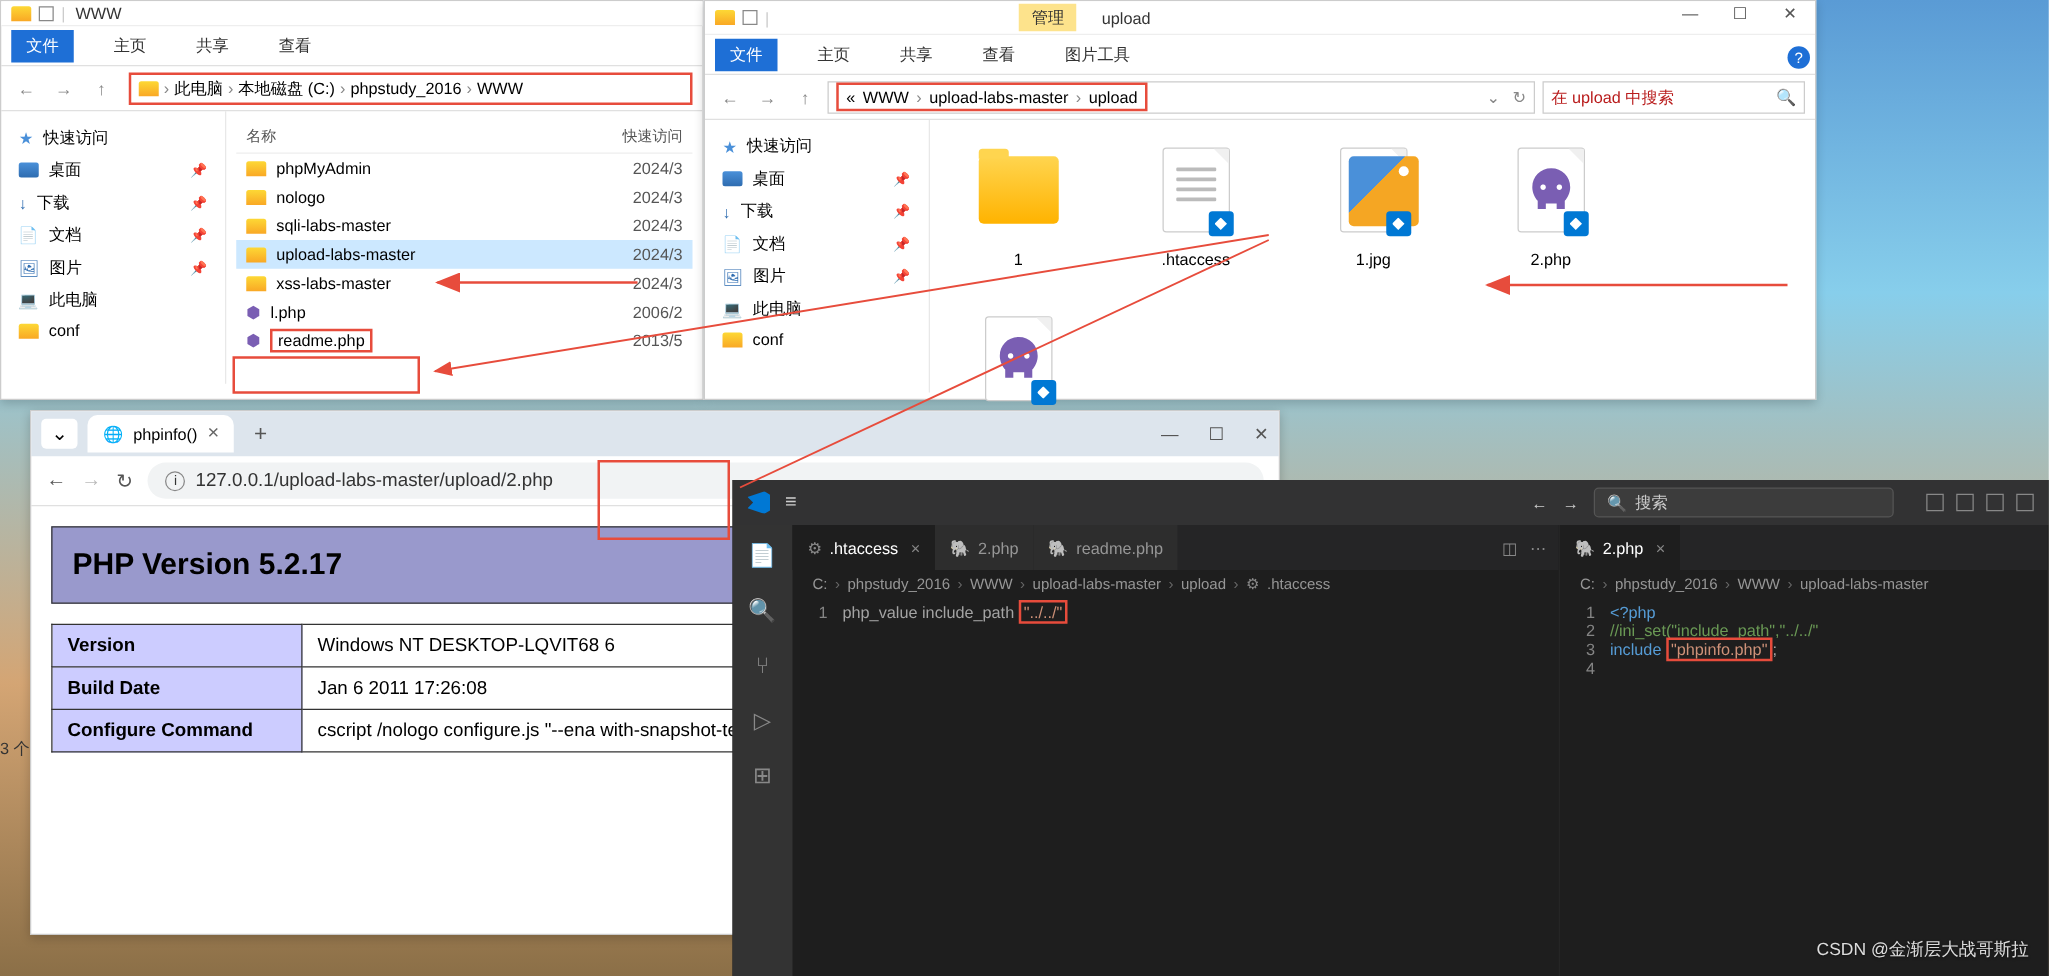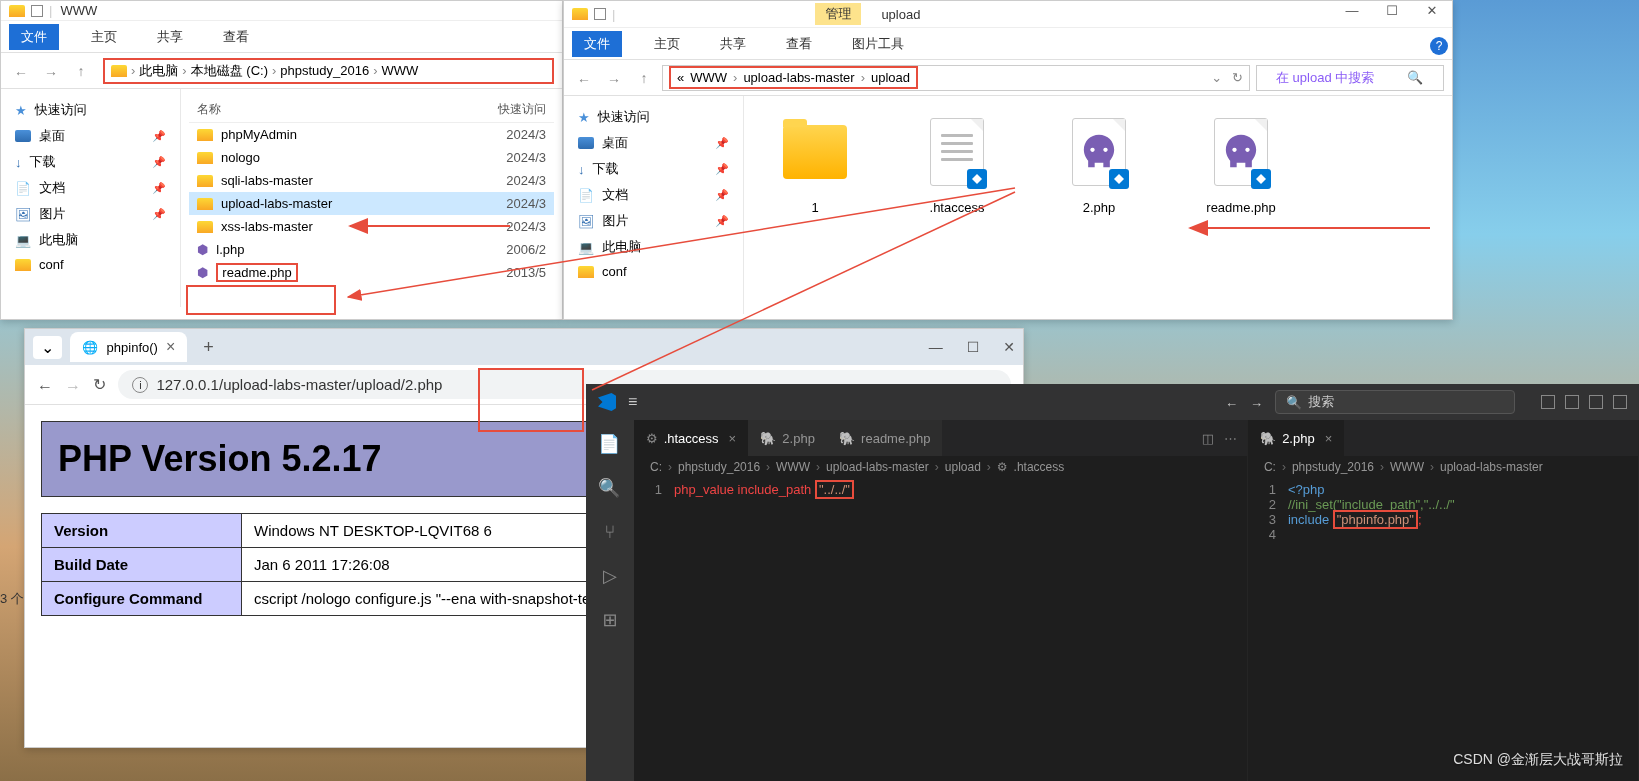--- a/index.html
+++ b/index.html
@@ -14,21 +14,21 @@
 .title-top{display:flex;align-items:center;padding:2px 8px;font-size:13px;background:#fff;border-bottom:1px solid #eee}
 .title-top .fname{margin-left:8px;color:#333}
 .winctrl{position:absolute;right:4px;top:2px;display:flex;gap:8px;font-size:13px;color:#555}
 .winctrl span{width:32px;text-align:center;cursor:pointer}
 .help-icon{position:absolute;right:4px;top:36px;width:18px;height:18px;border-radius:50%;background:#1e6fd6;color:#fff;font-size:12px;text-align:center;line-height:18px}
 .navbar{display:flex;align-items:center;height:36px;padding:0 8px;gap:6px;border-bottom:1px solid #e0e0e0}
 .nav-btn{width:24px;height:24px;display:flex;align-items:center;justify-content:center;color:#888;font-size:14px}
 .breadcrumb{display:flex;align-items:center;flex:1;border:1px solid #ccc;height:26px;padding:0 6px;font-size:13px;gap:4px}
 .breadcrumb .sep{color:#888}
 .red-box{border:2px solid #e74c3c}
-.search-box{display:flex;align-items:center;border:1px solid #ccc;height:26px;padding:0 19px;font-size:13px;color:#8b5cf6;width:188px}
+.search-box{display:flex;align-items:center;border:1px solid #ccc;height:26px;padding:0 6px;font-size:13px;color:#b91c1c;width:210px}
 .search-box .mag{margin-left:auto}
 .content-area{display:flex;height:calc(100% - 100px)}
 .sidebar{width:180px;border-right:1px solid #e8e8e8;padding:8px;font-size:13px}
 .side-item{display:flex;align-items:center;padding:4px 6px;gap:8px}
 .side-item .pin{margin-left:auto;color:#888;font-size:11px}
 .star-icon{color:#4a90d9}
 .disk-icon{width:16px;height:12px;background:linear-gradient(#4a90d9,#2e6cb0);border-radius:2px}
 .folder-icon{width:16px;height:12px;background:linear-gradient(#fdd835,#f9a825);border-radius:2px 2px 0 0}
 .file-list{flex:1;padding:8px;font-size:13px}
 .file-header{display:flex;padding:4px 8px;border-bottom:1px solid #eee;color:#555;font-size:12px}
@@ -53,21 +53,21 @@
 .tab-bar{display:flex;align-items:center;height:36px;background:#dde5ed;padding:0 8px;gap:8px}
 .tab{display:flex;align-items:center;background:#fff;border-radius:8px 8px 0 0;padding:6px 12px;font-size:13px;gap:8px}
 .tab .close{color:#666;font-size:16px}
 .new-tab{color:#555;font-size:18px;padding:0 8px}
 .b-winctrl{margin-left:auto;display:flex;gap:24px;color:#555;font-size:14px}
 .addr-bar{display:flex;align-items:center;height:40px;padding:0 12px;gap:12px;border-bottom:1px solid #e0e0e0}
 .addr-btn{color:#555;font-size:16px}
 .url-field{flex:1;display:flex;align-items:center;gap:8px;font-size:15px;color:#333;background:#f1f3f4;border-radius:20px;padding:6px 14px}
 .url-field .info{border:1px solid #888;border-radius:50%;width:16px;height:16px;display:flex;align-items:center;justify-content:center;font-size:11px}
 .php-page{padding:16px}
-.php-header{background:#9999cc;border:1px solid #333;padding:16px;font-size:36px;font-weight:bold;color:#000;margin-bottom:16px}
+.php-header{background:#9999cc;border:1px solid #333;padding:16px;font-size:24px;font-weight:bold;color:#000;margin-bottom:16px}
 .php-table{border-collapse:collapse;width:100%;font-size:15px}
 .php-table td{border:1px solid #333;padding:8px 12px}
 .php-table td:first-child{background:#ccccff;font-weight:bold;width:200px}
 .count-text{position:absolute;left:0;top:590px;font-size:13px;color:#333}
 .vscode{position:absolute;left:586px;top:384px;width:1053px;height:397px;background:#1e1e1e;color:#ccc;font-family:Consolas,monospace;font-size:13px}
 .vsc-title{display:flex;align-items:center;height:36px;padding:0 12px;gap:12px;background:#323233}
 .vsc-logo{width:18px;height:18px;background:#0078d4;clip-path:polygon(75% 0,100% 15%,100% 85%,75% 100%,0 75%,25% 50%,0 25%)}
 .vsc-menu{color:#ccc;font-size:16px}
 .vsc-nav{margin-left:auto;display:flex;gap:12px;color:#ccc;align-items:center}
 .vsc-search{background:#3c3c3c;border:1px solid #555;border-radius:4px;padding:2px 10px;min-width:240px;font-size:13px;display:flex;align-items:center;gap:6px}
@@ -87,21 +87,21 @@
 .vsc-tab .x{color:#888;margin-left:4px}
 .vsc-tab-extras{margin-left:auto;display:flex;gap:10px;padding:0 10px;color:#888;align-items:center}
 .vsc-crumb{padding:4px 16px;font-size:12px;color:#969696;display:flex;gap:6px;flex-wrap:wrap}
 .vsc-crumb .csep{color:#666}
 .vsc-code{display:flex;padding:4px 0}
 .vsc-gutter{width:40px;text-align:right;padding-right:12px;color:#858585}
 .vsc-line{white-space:pre}
 .tk-kw{color:#569cd6}
 .tk-str{color:#ce9178}
 .tk-cm{color:#6a9955}
-.tk-txt{color:#ef4444}
+.tk-txt{color:#a3a3a3}
 .arrow-svg{position:absolute;pointer-events:none}
 .footer-text{position:absolute;right:16px;bottom:12px;color:rgba(255,255,255,.85);font-size:14px;text-shadow:0 1px 2px rgba(0,0,0,.5)}
 </style>
 </head>
 <body>
 
 <div class="window explorer1">
   <div class="title-top">
     <span class="folder-icon"></span>
     <span style="margin:0 6px;border:1px solid #888;width:12px;height:12px;display:inline-block"></span>
@@ -301,20 +301,29 @@
               <div class="file-lines">
                 <div></div>
                 <div></div>
                 <div></div>
                 <div></div>
               </div>
               <span class="vs-badge"></span>
             </div>
           </div>
           <span>.htaccess</span>
+        </div>
+        <div class="icon-item">
+          <div class="thumb">
+            <div class="big-file">
+              <div class="jpg-thumb" style="margin:6px"></div>
+              <span class="vs-badge"></span>
+            </div>
+          </div>
+          <span>1.jpg</span>
         </div>
         <div class="icon-item">
           <div class="thumb">
             <div class="big-file" style="display:flex;align-items:center;justify-content:center">
               <svg class="php-elephant" viewBox="0 0 24 24" fill="currentColor">
                 <path d="M12 4C8 4 5 7 5 11c0 2 1 4 2 5v3h3v-2c1 0 2 0 2 0s1 0 2 0v2h3v-3c1-1 2-3 2-5 0-4-3-7-7-7zm-3 8c-1 0-1-1-1-1s0-1 1-1 1 1 1 1 0 1-1 1zm6 0c-1 0-1-1-1-1s0-1 1-1 1 1 1 1 0 1-1 1z"></path>
               </svg>
               <span class="vs-badge"></span>
             </div>
           </div>

